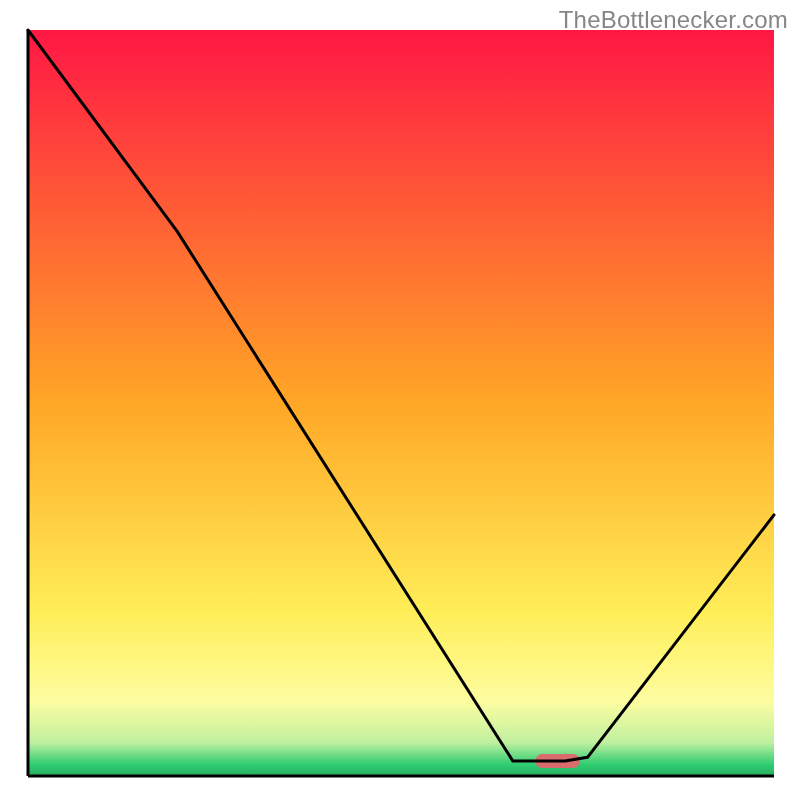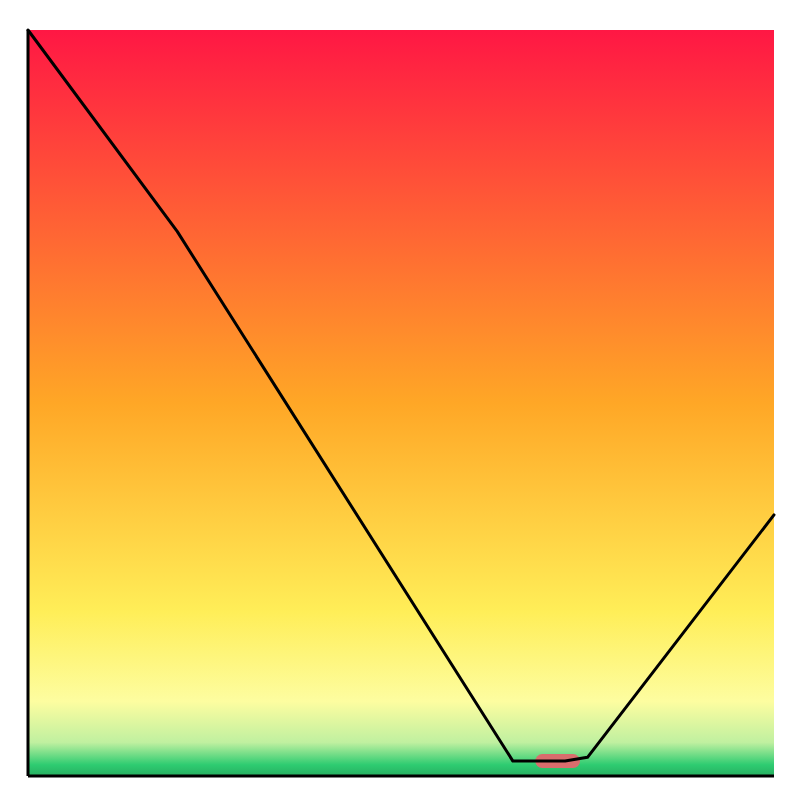--- a/index.html
+++ b/index.html
@@ -28,20 +28,21 @@
   svg {
     position: absolute;
     top: 0;
     left: 0;
   }
 </style>
 </head>
 <body>
 
 <div class="chart-container">
+  <div class="watermark">TheBottlenecker.com</div>
   <svg id="chart-svg" width="800" height="800" viewBox="0 0 800 800">
       <defs>
         <linearGradient id="bg-grad" x1="0" y1="0" x2="0" y2="1">
           <stop offset="0%" stop-color="#ff1744"></stop>
           <stop offset="50%" stop-color="#ffa726"></stop>
           <stop offset="78%" stop-color="#ffee58"></stop>
           <stop offset="90%" stop-color="#fdfda0"></stop>
           <stop offset="95.5%" stop-color="#c0f0a0"></stop>
           <stop offset="98.5%" stop-color="#2ecc71"></stop>
           <stop offset="100%" stop-color="#27ae60"></stop>

